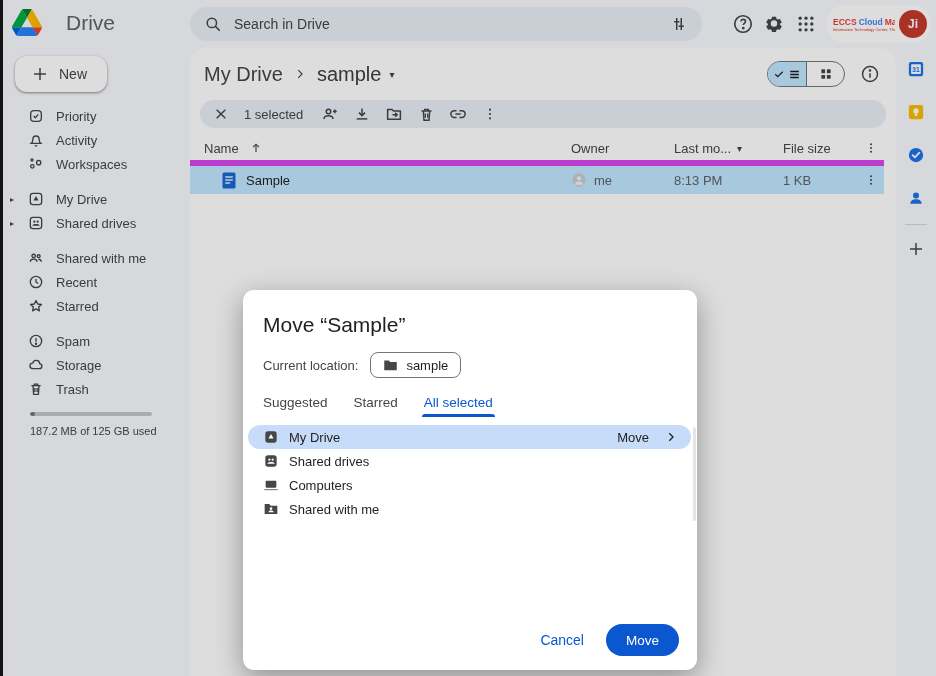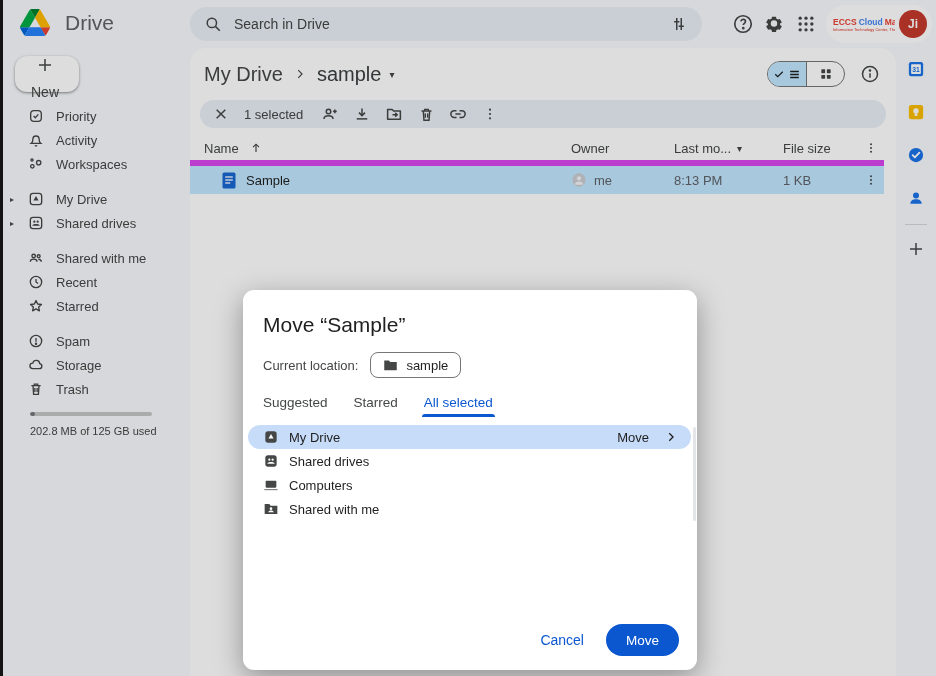--- a/index.html
+++ b/index.html
@@ -9,42 +9,42 @@
     background:var(--surface,#f8fafd);
     font-family:"Liberation Sans", sans-serif; color:#444746;
   }
   svg { display:block; }
   .icon { display:inline-flex; align-items:center; justify-content:center; color:#444746; }
 
   .edge-strip { position:absolute; left:0; top:0; width:3px; height:100%; background:#161616; z-index:3; }
 
   
   .topbar { position:absolute; left:0; top:0; width:936px; height:48px; z-index:2; }
-  .brand { position:absolute; left:20px; top:9px; display:flex; align-items:center; gap:15px; }
+  .brand { position:absolute; left:12px; top:9px; display:flex; align-items:center; gap:24px; }
   .brand-name { font-size:21px; color:#5f6368; }
   .searchbar { position:absolute; left:190px; top:7px; width:512px; height:34px;
     background:var(--toolbar-bg,#e9eef6); border-radius:17px; display:flex; align-items:center; padding:0 14px; gap:12px; }
   .search-input { flex:1; border:none; background:transparent; outline:none; font-size:14px; color:#202124; font-family:inherit; }
   .search-input::placeholder { color:#444746; opacity:1; }
   .top-btn { position:absolute; top:12px; width:24px; height:24px; }
   .help-pos { left:731px; } .gear-pos { left:762px; } .apps-pos { left:794px; }
   .account-badge { position:absolute; left:826px; top:5px; width:106px; height:38px; background:#fff;
     border-radius:19px; display:flex; align-items:center; padding:0 5px 0 7px; gap:4px; }
   .badge-text { width:62px; text-align:center; overflow:hidden; }
   .badge-title { font-size:8.5px; font-weight:bold; white-space:nowrap; line-height:10px; }
   .badge-title span + span { margin-left:2px; }
   .badge-subtitle { font-size:4px; color:#d93025; white-space:nowrap; line-height:5px; }
   .avatar { width:28px; height:28px; border-radius:50%; background:var(--avatar-bg,#c5392b); color:#fff;
     font-size:12px; font-weight:bold; display:flex; align-items:center; justify-content:center; }
 
   
   .sidebar { position:absolute; left:0; top:48px; width:190px; bottom:0; z-index:2; }
   .new-button { margin:8px 0 0 15px; height:36px; padding:0 20px 0 16px; background:#fff; border:none; border-radius:12px;
     box-shadow:0 1px 2px rgba(0,0,0,.3), 0 1px 3px 1px rgba(0,0,0,.12);
-    display:inline-flex; align-items:center; gap:10px; font-size:14px; font-weight:500; color:#444746; font-family:inherit; cursor:pointer;flex-direction:column; }
+    display:inline-flex; align-items:center; gap:10px; font-size:14px; font-weight:500; color:#444746; font-family:inherit; cursor:pointer; }
   .nav { margin-top:12px; }
   .nav-group { margin-bottom:11px; }
   .nav-item { height:24px; display:flex; align-items:center; padding-left:28px; gap:12px; font-size:13px; color:#444746; position:relative; }
   .nav-item .expander { position:absolute; left:10px; font-size:8px; color:#444746; }
   .nav-label { white-space:nowrap; }
   .storage-bar { margin:9px 0 0 30px; width:122px; height:4px; background:#c4c7c5; border-radius:2px; position:relative; overflow:hidden; }
   .storage-fill { position:absolute; left:0; top:0; width:5px; height:4px; background:#73777b; border-radius:2px; }
   .storage-text { margin:9px 0 0 30px; font-size:11px; color:#444746; }
 
   
@@ -314,21 +314,21 @@
               </svg>
           </span>
           <span class="nav-label">Trash</span>
         </div>
       </div>
     </div>
 
     <div class="storage-bar">
       <div class="storage-fill"></div>
     </div>
-    <div class="storage-text">202.8 MB of 125 GB used</div>
+    <div class="storage-text">187.2 MB of 125 GB used</div>
   </div>
 
   <div class="main">
     <div class="breadcrumb-row">
       <span class="crumb">My Drive</span>
       <span class="icon crumb-sep">
         <svg width="14" height="14" viewBox="0 0 24 24" fill="none" stroke="#444746" stroke-width="2">
             <path d="M9 5.5l6.5 6.5L9 18.5"></path>
           </svg>
       </span>

